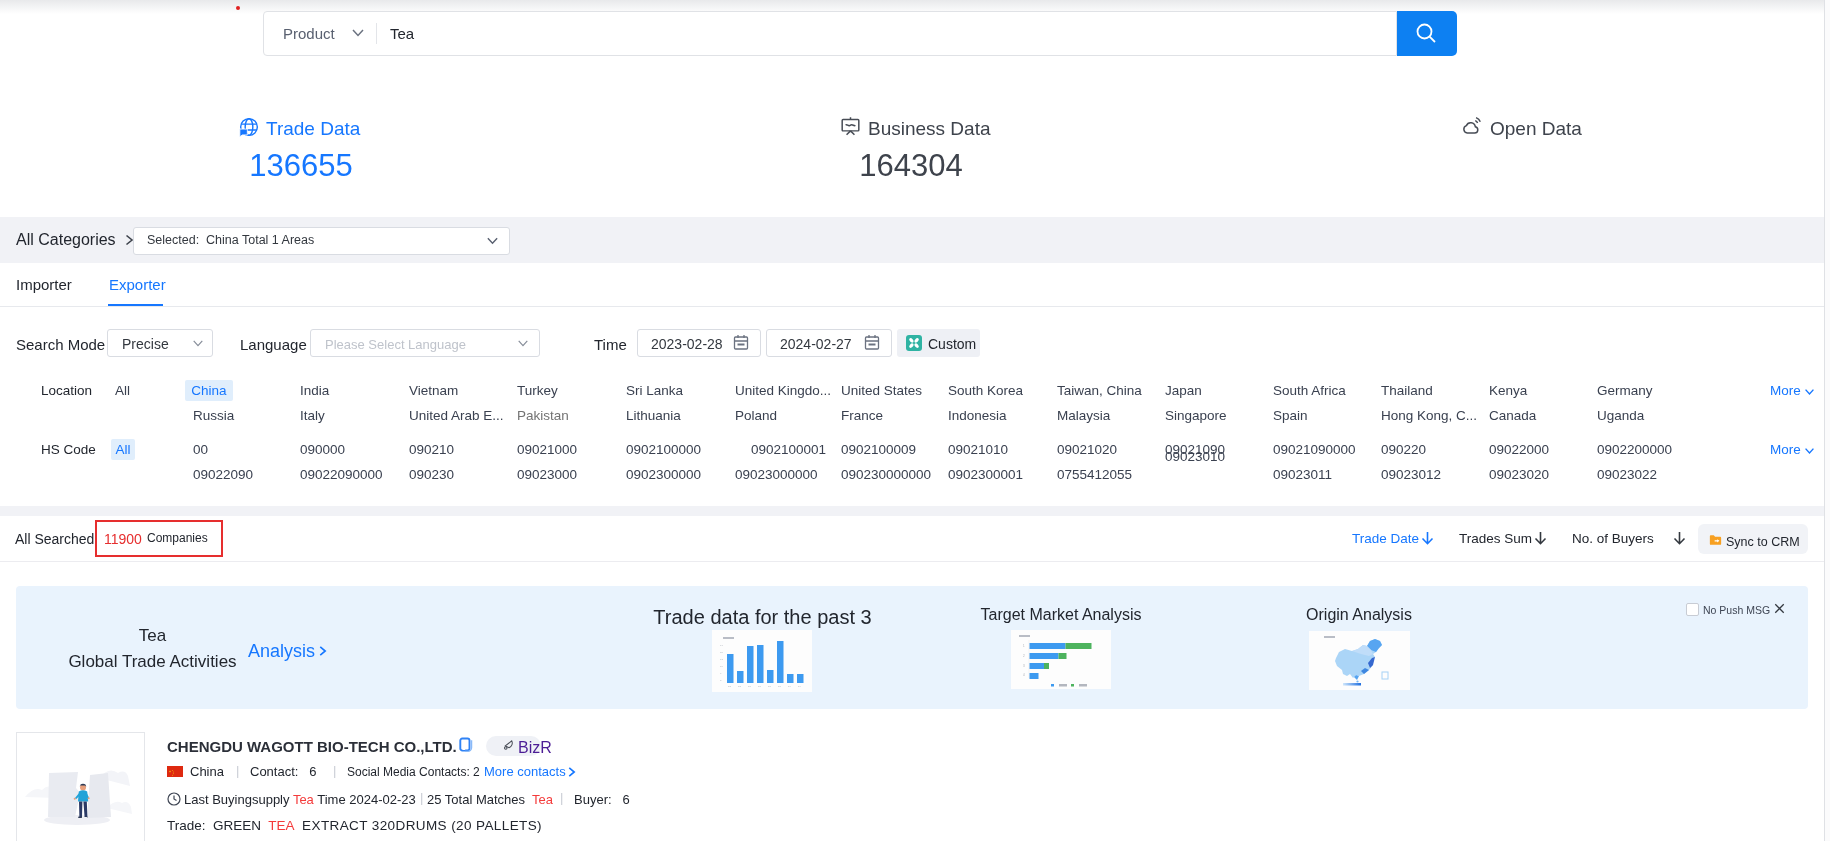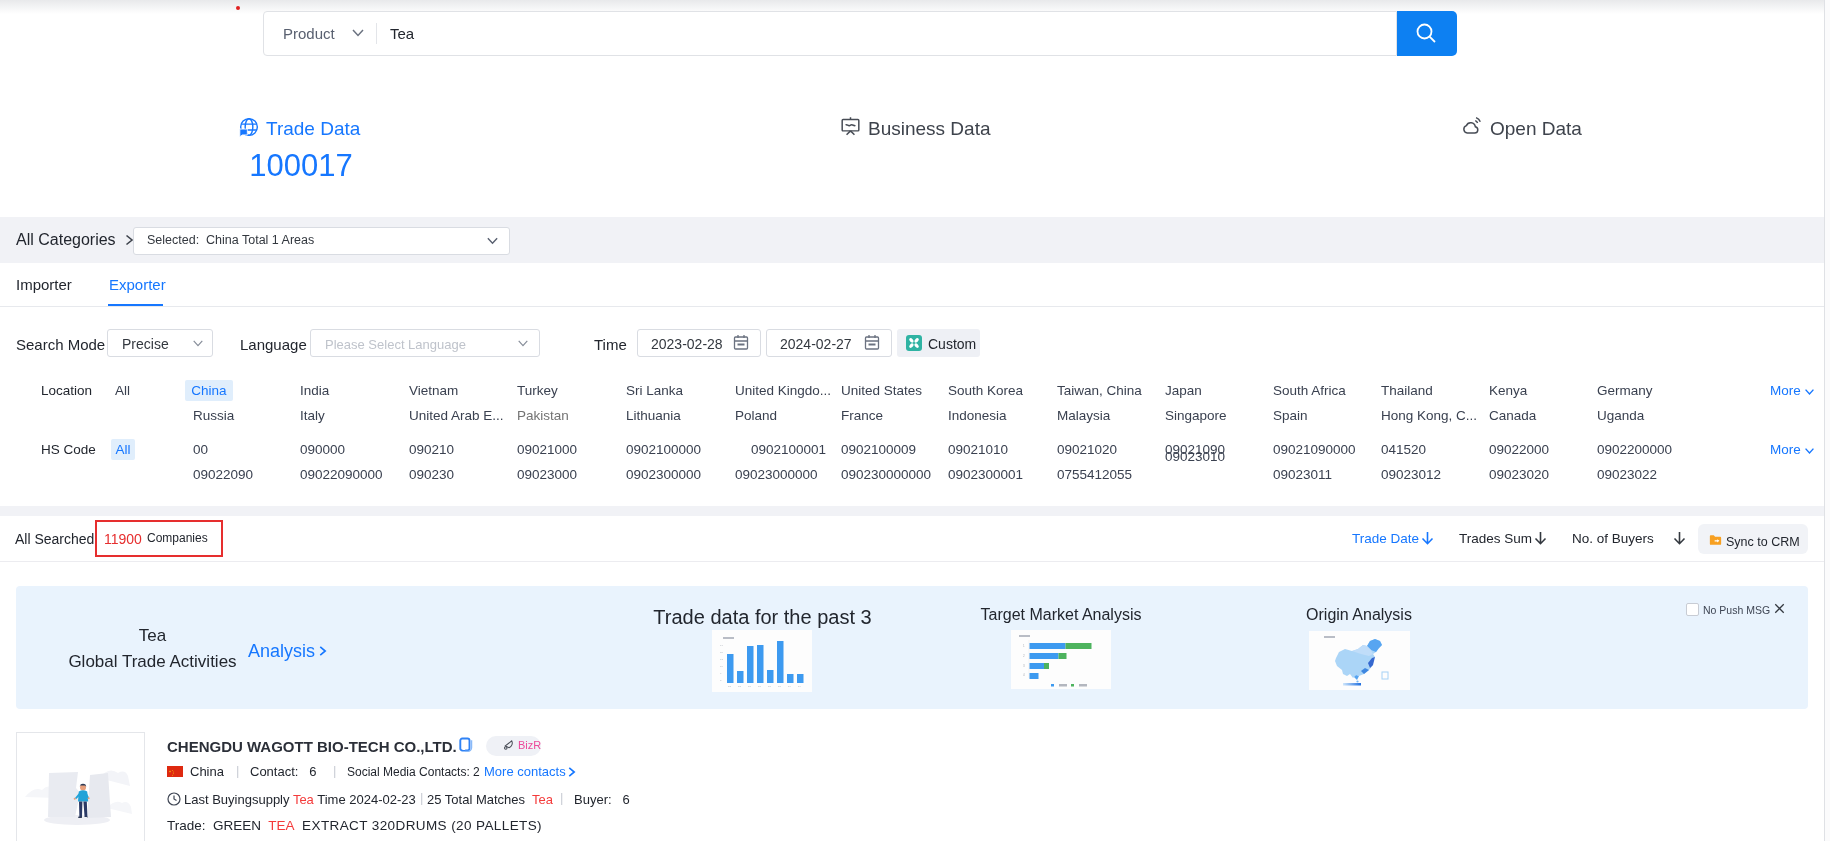--- a/index.html
+++ b/index.html
@@ -31,28 +31,29 @@
 
   <svg class="abs" style="left:239px;top:117px;" width="20" height="20" viewBox="0 0 24 24">
       <g fill="none" stroke="#1677ff" stroke-width="1.7">
         <circle cx="12" cy="12" r="10"></circle>
         <ellipse cx="12" cy="12" rx="4.6" ry="10"></ellipse>
         <path d="M2.6 8.5 H21.4 M2.6 15.5 H21.4"></path>
       </g>
       <path d="M1 14.5 h9 v7 h-6 l-3 2.2 z" fill="#1677ff" stroke="#fff" stroke-width="1"></path>
     </svg>
   <div class="abs" style="left:266px;top:118px;font-size:19px;color:#1677ff;">Trade Data</div>
-  <div class="abs" style="left:201px;top:148px;width:200px;text-align:center;font-size:31px;color:#1677ff;">100017</div>
+  <div class="abs" style="left:201px;top:148px;width:200px;text-align:center;font-size:31px;color:#1677ff;">136655</div>
 
   <svg class="abs" style="left:840px;top:116px;" width="21" height="21" viewBox="0 0 24 24" fill="none" stroke="#474c55" stroke-width="1.7">
       <rect x="2.5" y="4" width="19" height="13" rx="1"></rect>
       <path d="M12 4 V1.5 M6.5 10.5 C8 8.5 9.5 12.5 12 10.5 C14.5 8.5 16 12.5 17.5 10.5"></path>
       <path d="M12 17 L7.5 21.5 M12 17 L16.5 21.5"></path>
     </svg>
   <div class="abs" style="left:868px;top:118px;font-size:19px;color:#3e434c;">Business Data</div>
+  <div class="abs" style="left:811px;top:148px;width:200px;text-align:center;font-size:31px;color:#3e434c;">164304</div>
 
   <svg class="abs" style="left:1462px;top:116px;" width="21" height="21" viewBox="0 0 24 24" fill="none" stroke="#474c55" stroke-width="1.7">
       <path d="M6 19.5 h8.5 a3.7 3.7 0 0 0 0.7-7.3 a5.3 5.3 0 0 0-10.2-1.2 a4.4 4.4 0 0 0 1 8.5 z"></path>
       <path d="M15.1 5.3 A4.5 4.5 0 0 1 17.8 8 M16.1 1.9 A8 8 0 0 1 20.9 6.7"></path>
     </svg>
   <div class="abs" style="left:1490px;top:118px;font-size:19px;color:#3e434c;">Open Data</div>
 
   <div class="abs" style="left:0;top:217px;width:1824px;height:46px;background:#f1f2f6;"></div>
   <div class="abs" style="left:16px;top:231px;font-size:16px;color:#22262e;">All Categories</div>
   <svg class="abs" style="left:124px;top:234px;" width="10" height="12" viewBox="0 0 10 12">
@@ -149,21 +150,21 @@
       <div class="abs" style="left:300px;top:442px;font-size:13.5px;color:#3a4150;">090000</div>
       <div class="abs" style="left:409px;top:442px;font-size:13.5px;color:#3a4150;">090210</div>
       <div class="abs" style="left:517px;top:442px;font-size:13.5px;color:#3a4150;">09021000</div>
       <div class="abs" style="left:626px;top:442px;font-size:13.5px;color:#3a4150;">0902100000</div>
       <div class="abs" style="left:735px;top:442px;font-size:13.5px;color:#3a4150;margin-left:16px;">0902100001</div>
       <div class="abs" style="left:841px;top:442px;font-size:13.5px;color:#3a4150;">0902100009</div>
       <div class="abs" style="left:948px;top:442px;font-size:13.5px;color:#3a4150;">09021010</div>
       <div class="abs" style="left:1057px;top:442px;font-size:13.5px;color:#3a4150;">09021020</div>
       <div class="abs" style="left:1165px;top:442px;font-size:13.5px;color:#3a4150;">09021090</div>
       <div class="abs" style="left:1273px;top:442px;font-size:13.5px;color:#3a4150;">09021090000</div>
-      <div class="abs" style="left:1381px;top:442px;font-size:13.5px;color:#3a4150;">041520</div>
+      <div class="abs" style="left:1381px;top:442px;font-size:13.5px;color:#3a4150;">090220</div>
       <div class="abs" style="left:1489px;top:442px;font-size:13.5px;color:#3a4150;">09022000</div>
       <div class="abs" style="left:1597px;top:442px;font-size:13.5px;color:#3a4150;">0902200000</div>
       <div class="abs" style="left:193px;top:467px;font-size:13.5px;color:#3a4150;">09022090</div>
       <div class="abs" style="left:300px;top:467px;font-size:13.5px;color:#3a4150;">09022090000</div>
       <div class="abs" style="left:409px;top:467px;font-size:13.5px;color:#3a4150;">090230</div>
       <div class="abs" style="left:517px;top:467px;font-size:13.5px;color:#3a4150;">09023000</div>
       <div class="abs" style="left:626px;top:467px;font-size:13.5px;color:#3a4150;">0902300000</div>
       <div class="abs" style="left:735px;top:467px;font-size:13.5px;color:#3a4150;">09023000000</div>
       <div class="abs" style="left:841px;top:467px;font-size:13.5px;color:#3a4150;">090230000000</div>
       <div class="abs" style="left:948px;top:467px;font-size:13.5px;color:#3a4150;">0902300001</div>
@@ -312,21 +313,21 @@
   <svg class="abs" style="left:459px;top:737px;" width="15" height="16" viewBox="0 0 15 16">
       <rect x="1.3" y="1.5" width="9.2" height="12" rx="2" fill="none" stroke="#2f82f5" stroke-width="1.9"></rect>
       <path d="M12.6 3.2 V10.5 a3.8 3.8 0 0 1-3.8 3.8 H6" fill="none" stroke="#8abaf8" stroke-width="1.3"></path>
       <path d="M3 13 l3-3 0.2 3 z" fill="#fff"></path>
     </svg>
   <div class="abs" style="left:486px;top:736px;width:55px;height:20px;background:#eff1f6;border-radius:10px;"></div>
   <svg class="abs" style="left:503px;top:739px;" width="12" height="12" viewBox="0 0 13 13" fill="none" stroke="#474c55" stroke-width="1.1">
       <path d="M2.5 7.5 L9.5 2 A5.5 5.5 0 0 1 6.5 9.5 z"></path>
       <circle cx="3" cy="9.8" r="1.4"></circle>
     </svg>
-  <div class="abs" style="left:518px;top:739px;font-size:11px;color:#ec4899;">BizR</div>
+  <div class="abs" style="left:518px;top:739px;font-size:16px;color:#4c1d95;">BizR</div>
 
   <div class="abs" style="left:167px;top:766px;width:16px;height:11px;background:#de2910;">
     <svg width="16" height="11" viewBox="0 0 16 11">
         <polygon points="3,1.2 3.7,3.4 2,2 4,2 2.3,3.4" fill="#ffde00"></polygon>
         <circle cx="5.5" cy="1.5" r="0.45" fill="#ffde00"></circle>
         <circle cx="6.3" cy="3" r="0.45" fill="#ffde00"></circle>
         <circle cx="6.3" cy="4.8" r="0.45" fill="#ffde00"></circle>
         <circle cx="5.5" cy="6.2" r="0.45" fill="#ffde00"></circle>
       </svg>
   </div>

